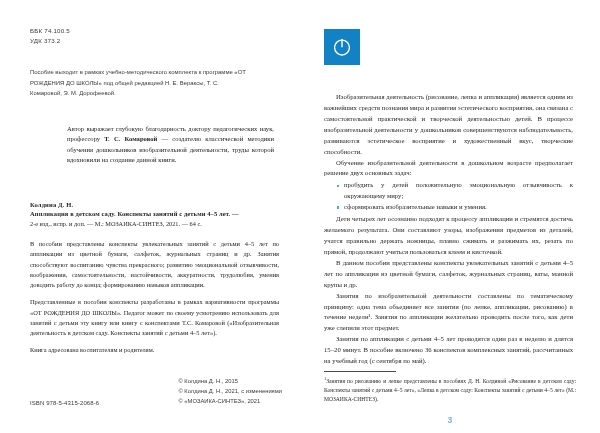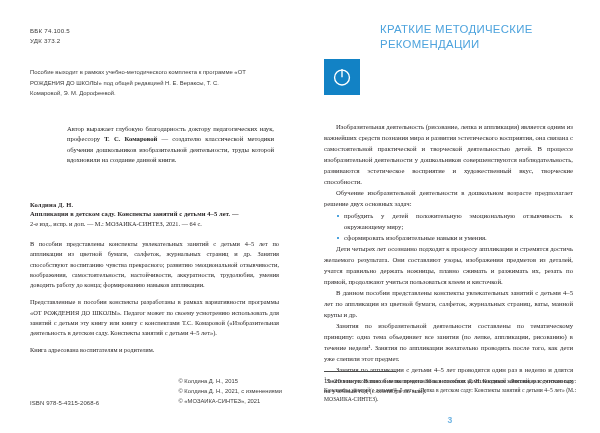--- a/index.html
+++ b/index.html
@@ -223,21 +223,20 @@
       <div class="copyrights">
         <div>© Колдина Д. Н., 2015</div>
         <div>© Колдина Д. Н., 2021, с изменениями</div>
         <div>© «МОЗАИКА-СИНТЕЗ», 2021</div>
       </div>
     </div>
   </div>
 
   <div class="right-page">
 
-    <div class="chapter-head">КРАТКИЕ МЕТОДИЧЕСКИЕ РЕКОМЕНДАЦИИ</div>
 
     <div class="chapter-icon">
       <svg width="22" height="22" viewBox="0 0 24 24" aria-hidden="true">
         <circle cx="12" cy="12.6" r="8.1" fill="none" stroke="#ffffff" stroke-width="1.5"></circle>
         <line x1="12" y1="3.4" x2="12" y2="12.2" stroke="#ffffff" stroke-width="1.5" stroke-linecap="butt"></line>
       </svg>
     </div>
 
     <div class="body-text">
       <p>Изобразительная деятельность (рисование, лепка и аппликация) является одним из важнейших средств познания мира и развития эстетического восприятия, она связана с самостоятельной практической и творческой деятельностью детей. В процессе изобразительной деятельности у дошкольников совершенствуются наблюдательность, развиваются эстетическое восприятие и художественный вкус, творческие способности.</p>

